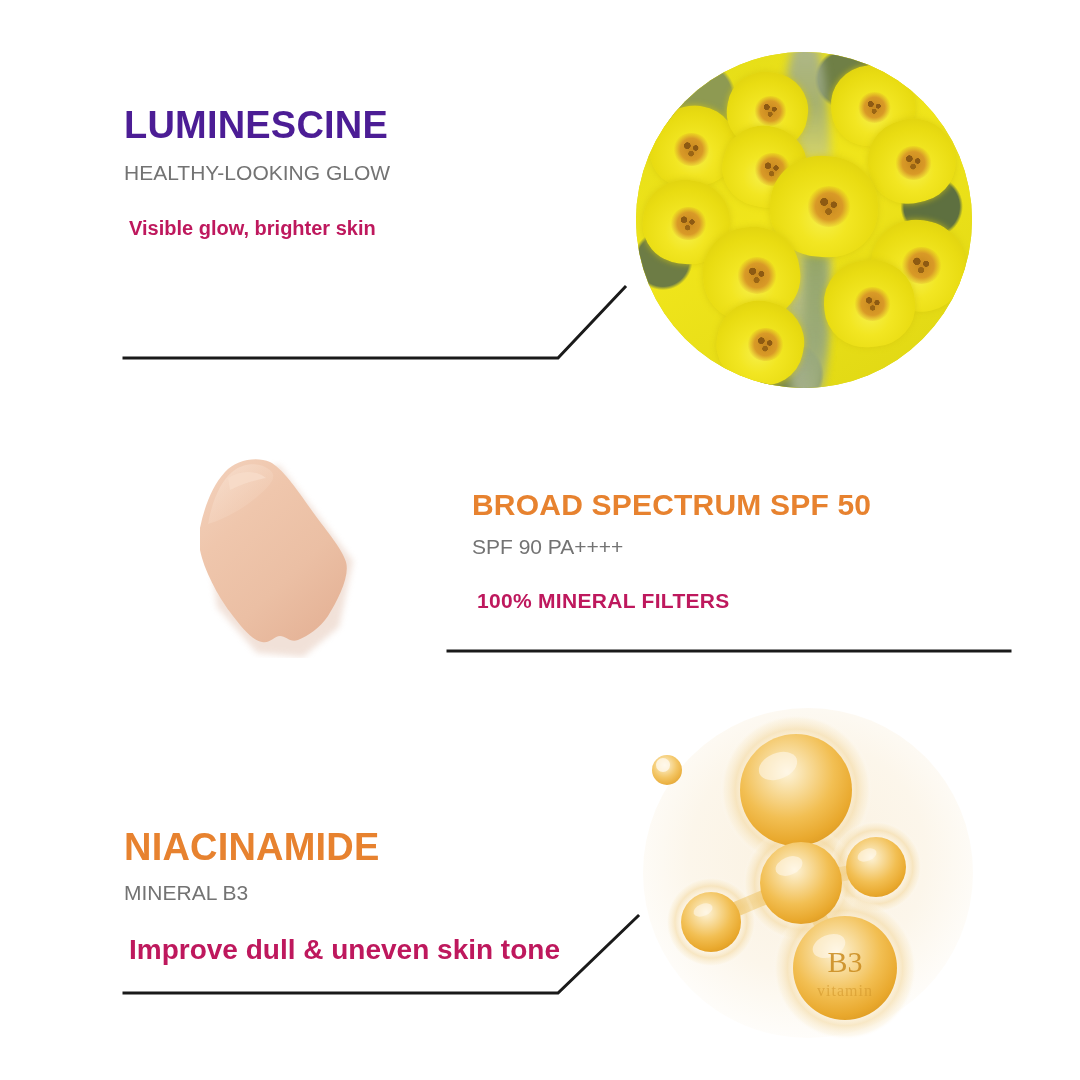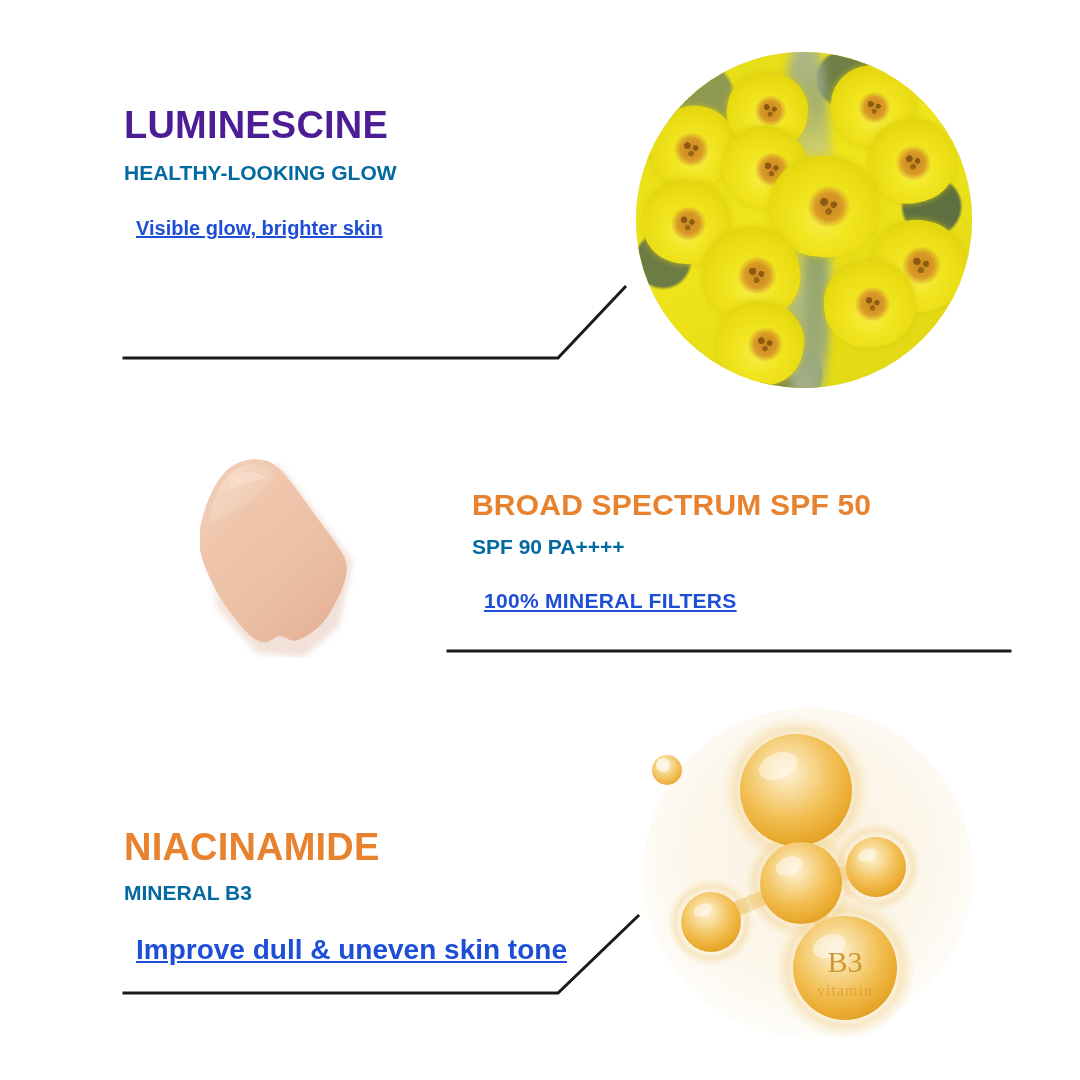--- a/index.html
+++ b/index.html
@@ -27,33 +27,32 @@
   .block { position: absolute; }
 
   .ing-title {
     font-weight: 700;
     letter-spacing: 0.2px;
     line-height: 1;
     white-space: nowrap;
     margin: 0;
   }
   .ing-sub {
-    font-weight: 700;
-    color: #0369a1;
+    font-weight: 400;
+    color: #737373;
     line-height: 1;
     white-space: nowrap;
     margin: 0;
   }
   .ing-desc {
     font-weight: 700;
-    color: #1d4ed8;
+    color: #be185d;
     line-height: 1;
     white-space: nowrap;
-    margin: 12px;
-    text-decoration: underline;
+    margin: 5px;
   }
 
   
   #block-luminescine { left: 124px; top: 106px; }
   #block-luminescine .ing-title { font-size: 38px; color: #4c1d95; }
   #block-luminescine .ing-sub   { font-size: 21px; margin-top: 18px; }
   #block-luminescine .ing-desc  { font-size: 20px; margin-top: 35px; }
 
   
   #block-spf { left: 472px; top: 490px; }

